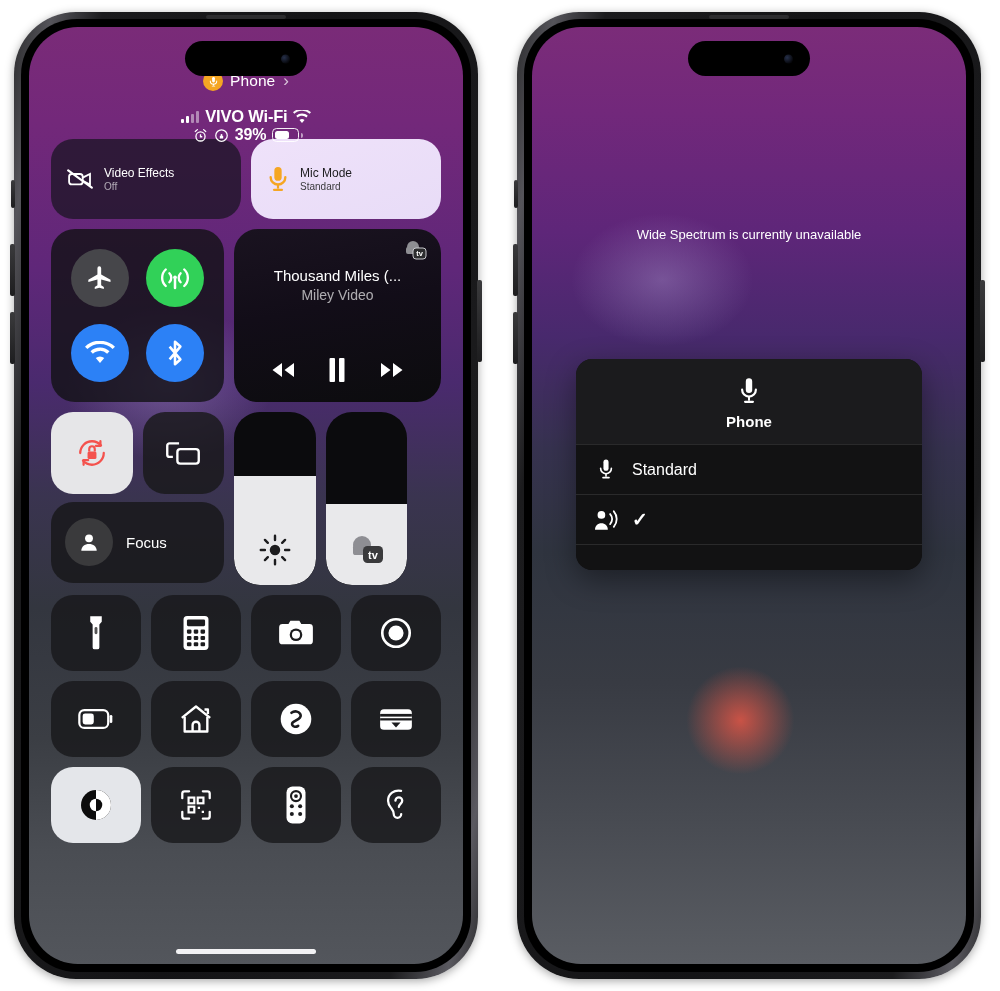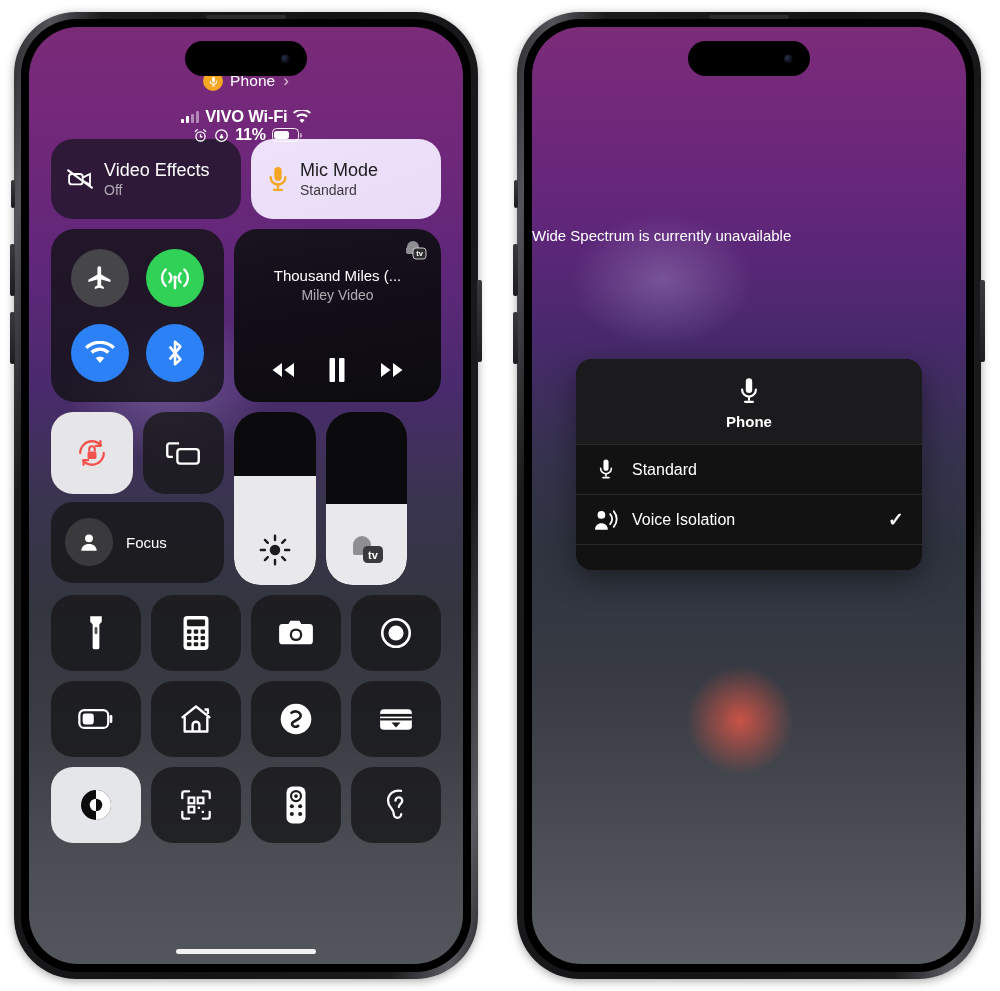--- a/index.html
+++ b/index.html
@@ -65,22 +65,22 @@
   
   .cc { position:absolute; left:22px; right:22px; top:112px; z-index:20; }
   .row { display:flex; gap:10px; margin-bottom:10px; }
 
   
   .fx { flex:1; height:80px; display:flex; align-items:center; gap:11px; padding:0 16px;
         border-radius:22px; }
   .fx.dark { background:rgba(30,22,38,.78); }
   .fx.light { background:linear-gradient(160deg,#efe2fa,#e8dcf7); }
   .fx .txt { display:flex; flex-direction:column; gap:1px; }
-  .fx .t1 { font-size:18px; font-weight:500; }
-  .fx .t2 { font-size:14px; }
+  .fx .t1 { font-size:12px; font-weight:500; }
+  .fx .t2 { font-size:10px; }
   .fx.dark .t1 { color:#fff; } .fx.dark .t2 { color:rgba(255,255,255,.62); }
   .fx.light .t1 { color:#1c1c1e; } .fx.light .t2 { color:#3a3a3c; }
 
   
   .conn { width:173px; height:173px; padding:16px; display:grid;
           grid-template-columns:1fr 1fr; grid-template-rows:1fr 1fr; gap:8px;
           place-items:center; background:rgba(18,18,20,.80); border-radius:24px; }
   .circ { width:58px; height:58px; border-radius:50%; display:flex;
           align-items:center; justify-content:center; }
   .c-gray { background:#46464a; } .c-green { background:#31d158; }
@@ -120,22 +120,22 @@
   
   .grid { display:grid; grid-template-columns:repeat(4,1fr); gap:10px; }
   .gtile { height:76px; border-radius:22px; background:rgba(24,24,26,.80);
            display:flex; align-items:center; justify-content:center; }
   .gtile.on { background:#e4e6ea; }
 
   .home-ind { position:absolute; bottom:10px; left:50%; transform:translateX(-50%);
               width:140px; height:5px; border-radius:3px; background:#f2f2f4; z-index:45; }
 
   
-  .unavail { position:absolute; top:200px; left:0; right:0; 
-             color:#fff; font-size:15px; font-weight:500; z-index:25; }
+  .unavail { position:absolute; top:200px; left:0; right:0; text-align:center;
+             color:#fff; font-size:13px; font-weight:500; z-index:25; }
   .menu { position:absolute; left:44px; right:44px; top:332px; border-radius:16px;
           overflow:hidden; background:rgba(18,18,19,.96); z-index:25;
           box-shadow:0 10px 30px rgba(0,0,0,.4); }
   .menu-head { padding:18px 0 14px; display:flex; flex-direction:column;
                align-items:center; gap:6px; background:rgba(28,28,30,.92); }
   .menu-head .nm { color:#fff; font-size:15px; font-weight:700; }
   .menu-item { height:50px; display:flex; align-items:center; gap:14px; padding:0 18px;
                border-top:1px solid rgba(255,255,255,.10); background:#121213; }
   .menu-item .mlabel { color:#fff; font-size:16px; flex:1; }
   .menu-item .chk { color:#fff; font-size:19px; font-weight:700; }
@@ -199,21 +199,21 @@
                   <path d="M12 10v4h2.8"></path>
                 <path d="M3.6 5.5 7 2.6M20.4 5.5 17 2.6" stroke-linecap="round"></path>
               </svg>
             </span>
             <span>
               <svg width="15" height="15" viewBox="0 0 24 24" fill="none" stroke="#fff" stroke-width="2">
                 <circle cx="12" cy="12" r="9.2"></circle>
                 <path d="M9.3 12.6h5.4v4.1H9.3zM10.5 12.6v-1.6a1.5 1.5 0 0 1 3 0v1.6" fill="#fff" stroke="none"></path>
               </svg>
             </span>
-            <span class="pct">11%</span>
+            <span class="pct">39%</span>
             <span class="batt">
                 <span></span>
               </span>
           </div>
         </div>
 
         <div class="cc">
 
           <div class="row">
             <div class="fx dark">
@@ -512,21 +512,20 @@
 
           <div class="menu-item">
             <span class="mi-ic">
               <svg width="24" height="22" viewBox="0 0 26 24" fill="#fff">
                 <circle cx="8" cy="6.5" r="4.2"></circle>
                 <path d="M1 22.5c0-4.2 3.1-7 7-7s7 2.8 7 7z"></path>
                 <path d="M17.5 5.5a8 8 0 0 1 0 11" fill="none" stroke="#fff" stroke-width="2" stroke-linecap="round"></path>
                 <path d="M21.5 2.5a13 13 0 0 1 0 17" fill="none" stroke="#fff" stroke-width="2" stroke-linecap="round"></path>
               </svg>
             </span>
-            <span class="mlabel">Voice Isolation</span>
             <span class="chk">✓</span>
           </div>
 
 
           <div class="menu-foot"></div>
         </div>
       </div>
     </div>
   </div>
 

